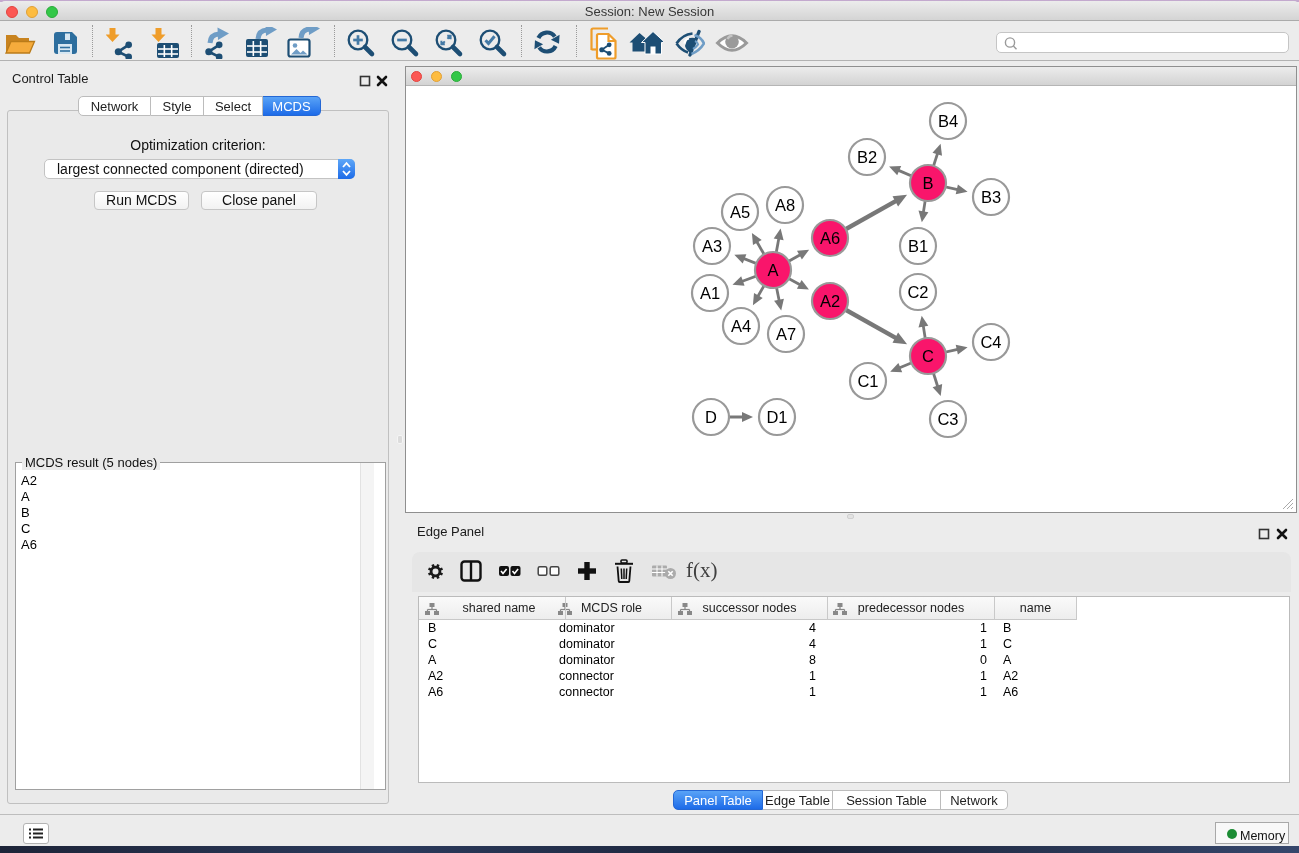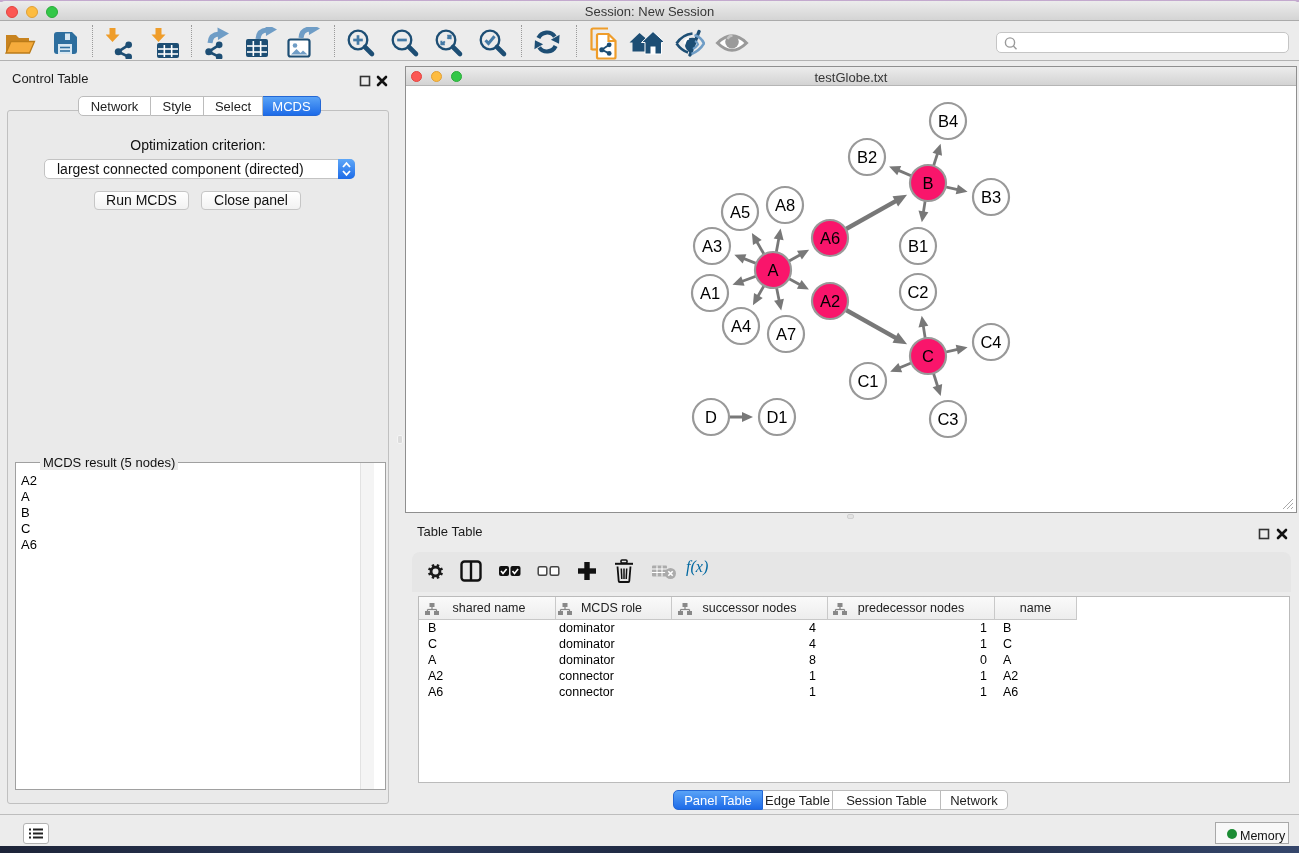--- a/index.html
+++ b/index.html
@@ -22,24 +22,24 @@
 .seg > div { background:#fff; border:1px solid #bcbcbc; border-left:none; color:#222; text-align:center; line-height:19px; }
 .seg > div:first-child { border-left:1px solid #bcbcbc; border-radius:5px 0 0 5px; }
 .seg > div:last-child { border-radius:0 5px 5px 0; }
 .seg > div.sel { background:linear-gradient(#59a3f7,#1d6be8); border-color:#2467d4; color:#fff; }
 #tabs-top { left:78px; top:96px;justify-content:flex-end; }
 #opt-label { left:0px; top:137px; width:396px; text-align:center; font-size:14px; color:#111; }
 #dropdown { left:44px; top:159px; width:311px; height:20px; background:#fff; border:1px solid #c3c3c3; border-radius:5px; font-size:14px; color:#111; line-height:18px; padding-left:12px; }
 #stepper { left:338px; top:159px; width:17px; height:20px; background:linear-gradient(#5ea7f8,#1d6be8); border-radius:0 5px 5px 0; }
 .btn { position:absolute; height:19px; background:linear-gradient(#ffffff,#f2f2f2); border:1px solid #c6c6c6; border-radius:4px; font-size:14px; color:#111; text-align:center; line-height:17px; }
 #btn-run { left:94px; top:191px; width:95px; }
-#btn-close { left:201px; top:191px; width:100px; }
+#btn-close { left:201px; top:191px; width:116px; }
 #groupbox { left:15px; top:462px; width:371px; height:328px; border:1px solid #a0a0a0; background:#fff; }
 #gb-scroll { left:360px; top:463px; width:14px; height:326px; background:#f4f4f4; border-left:1px solid #e2e2e2; }
-#gb-title { left:40px; top:455px; background:#eaeaea; padding:0 3px; font-size:13px; color:#111; }
+#gb-title { left:22px; top:455px; background:#eaeaea; padding:0 3px; font-size:13px; color:#111; }
 #gb-list { left:21px; top:473px; font-size:13px; color:#000; line-height:16px; }
 #netwin { left:405px; top:66px; width:892px; height:447px; border:1px solid #8f8f8f; background:#fff; }
 #net-titlebar { left:0; top:0; width:890px; height:19px; background:linear-gradient(#ececec,#d3d3d3); border-bottom:1px solid #b5b5b5; }
 #net-titlebar .r { left:5px; background:#fc5753; border:1px solid #e2443f; }
 #net-titlebar .y { left:25px; background:#fdbc40; border:1px solid #e0a036; }
 #net-titlebar .g { left:45px; background:#33c748; border:1px solid #2aab3a; }
 .light2 { position:absolute; top:4px; width:11px; height:11px; border-radius:50%; }
 #net-title { left:0; top:3px; width:890px; text-align:center; font-size:13px; color:#373737; }
 #tp-title { left:417px; top:524px; font-size:13px; color:#1b1b1b; }
 #tp-toolbar { left:412px; top:552px; width:879px; height:40px; background:#e6e6e6; border-radius:8px 8px 0 0; }
@@ -220,21 +220,20 @@
 <div class="abs" id="groupbox"></div>
 <div class="abs" id="gb-scroll"></div>
 <div class="abs" id="gb-title">MCDS result (5 nodes)</div>
 <div class="abs" id="gb-list">A2<br>A<br>B<br>C<br>A6</div>
 <div class="abs" id="netwin">
   <div class="abs" id="net-titlebar">
       <div class="light2 r"></div>
       <div class="light2 y"></div>
       <div class="light2 g"></div>
     </div>
-  <div class="abs" id="net-title">testGlobe.txt</div>
   <svg class="abs" style="left:1px;top:20px" width="888" height="425" font-family="Liberation Sans, sans-serif">
 <line x1="366.0" y1="183.0" x2="334.0" y2="194.7" stroke="#787878" stroke-width="2.8"></line>
       <polygon points="325.5,197.8 334.2,189.3 337.6,198.7" fill="#787878"></polygon>
 <line x1="366.0" y1="183.0" x2="335.7" y2="171.1" stroke="#787878" stroke-width="2.8"></line>
       <polygon points="327.3,167.8 339.4,167.2 335.7,176.5" fill="#787878"></polygon>
 <line x1="366.0" y1="183.0" x2="350.4" y2="210.3" stroke="#787878" stroke-width="2.8"></line>
       <polygon points="345.9,218.2 347.0,206.1 355.7,211.1" fill="#787878"></polygon>
 <line x1="366.0" y1="183.0" x2="349.3" y2="153.7" stroke="#787878" stroke-width="2.8"></line>
       <polygon points="344.9,145.9 354.7,152.9 346.0,157.9" fill="#787878"></polygon>
 <line x1="366.0" y1="183.0" x2="372.4" y2="214.7" stroke="#787878" stroke-width="2.8"></line>
@@ -308,21 +307,21 @@
 <text x="541" y="337.5" text-anchor="middle" font-size="16.5" fill="#000">C3</text>
 <text x="584" y="260.5" text-anchor="middle" font-size="16.5" fill="#000">C4</text>
 <text x="304" y="335.5" text-anchor="middle" font-size="16.5" fill="#000">D</text>
 <text x="370" y="335.5" text-anchor="middle" font-size="16.5" fill="#000">D1</text>
 
   </svg>
   <svg class="abs" style="right:2px;bottom:2px" width="12" height="12">
       <path d="M11 1 L1 11 M11 5 L5 11 M11 9 L9 11" stroke="#aaa" stroke-width="1" fill="none"></path>
     </svg>
 </div>
-<div class="abs" id="tp-title">Table Table</div>
+<div class="abs" id="tp-title">Edge Panel</div>
 <div class="abs" style="left:1258px;top:526px"><svg width="12" height="12">
       <rect x="1.5" y="1.5" width="9" height="9" fill="none" stroke="#333" stroke-width="1.6"></rect>
     </svg></div>
 <div class="abs" style="left:1276px;top:526px"><svg width="12" height="12">
       <path d="M2 2 L10 10 M10 2 L2 10" stroke="#111" stroke-width="2.6" stroke-linecap="round"></path>
     </svg></div>
 <div class="abs" id="tp-toolbar">
     <svg class="abs" style="left:15px;top:11px" width="17" height="17">
       <line x1="12.38" y1="10.11" x2="15.52" y2="11.41" stroke="#1a1a1a" stroke-width="2.6"></line>
       <line x1="10.11" y1="12.38" x2="11.41" y2="15.52" stroke="#1a1a1a" stroke-width="2.6"></line>
@@ -366,21 +365,21 @@
       <rect x="1" y="3.5" width="15" height="11" rx="1" fill="#ababab"></rect>
       <g stroke="#fff" stroke-width="1">
         <line x1="1" y1="7" x2="16" y2="7"></line>
         <line x1="1" y1="10.5" x2="16" y2="10.5"></line>
         <line x1="6" y1="3.5" x2="6" y2="14.5"></line>
         <line x1="11" y1="3.5" x2="11" y2="14.5"></line>
       </g>
       <circle cx="19.5" cy="11.5" r="5.5" fill="#ababab"></circle>
       <path d="M17.3 9.3 l4.4 4.4 M21.7 9.3 l-4.4 4.4" stroke="#fff" stroke-width="1.6"></path>
     </svg>
-<div class="abs" style="left:274px;top:6px;font-family:'Liberation Serif',serif;font-style:italic;font-size:16px;color:#0369a1">f(x)</div>
+<div class="abs" style="left:274px;top:6px;font-family:'Liberation Serif',serif;font-size:21px;color:#404040">f(x)</div>
   </div>
 <div class="abs" id="tp-table">
   <div class="abs" id="tp-header">
     <svg class="abs" style="left:6px;top:5px" width="14" height="13">
         <rect x="4.5" y="1" width="5" height="4" fill="#888"></rect>
         <line x1="7" y1="5" x2="7" y2="7.5" stroke="#888" stroke-width="1.2"></line>
         <line x1="2.5" y1="7.5" x2="11.5" y2="7.5" stroke="#888" stroke-width="1.2"></line>
         <line x1="2.5" y1="7.5" x2="2.5" y2="9" stroke="#888" stroke-width="1.2"></line>
         <line x1="11.5" y1="7.5" x2="11.5" y2="9" stroke="#888" stroke-width="1.2"></line>
         <rect x="0" y="9" width="5" height="4" fill="#888"></rect>
@@ -406,21 +405,21 @@
       </svg>
       <svg class="abs" style="left:414px;top:5px" width="14" height="13">
         <rect x="4.5" y="1" width="5" height="4" fill="#888"></rect>
         <line x1="7" y1="5" x2="7" y2="7.5" stroke="#888" stroke-width="1.2"></line>
         <line x1="2.5" y1="7.5" x2="11.5" y2="7.5" stroke="#888" stroke-width="1.2"></line>
         <line x1="2.5" y1="7.5" x2="2.5" y2="9" stroke="#888" stroke-width="1.2"></line>
         <line x1="11.5" y1="7.5" x2="11.5" y2="9" stroke="#888" stroke-width="1.2"></line>
         <rect x="0" y="9" width="5" height="4" fill="#888"></rect>
         <rect x="9" y="9" width="5" height="4" fill="#888"></rect>
       </svg>
-      <div class="hcell" style="left:4px;width:133px">shared name</div>
+      <div class="hcell" style="left:14px;width:133px">shared name</div>
     <div class="hcell" style="left:133px;width:120px">MCDS role</div>
     <div class="hcell" style="left:253px;width:156px">successor nodes</div>
     <div class="hcell" style="left:409px;width:167px">predecessor nodes</div>
     <div class="hcell" style="left:576px;width:82px">name</div>
   </div>
 <div class="trow" style="left:9px;top:24px">B</div>
 <div class="trow" style="left:140px;top:24px">dominator</div>
 <div class="trow" style="left:253px;top:24px;width:144px;text-align:right">4</div>
 <div class="trow" style="left:409px;top:24px;width:159px;text-align:right">1</div>
 <div class="trow" style="left:584px;top:24px">B</div>

